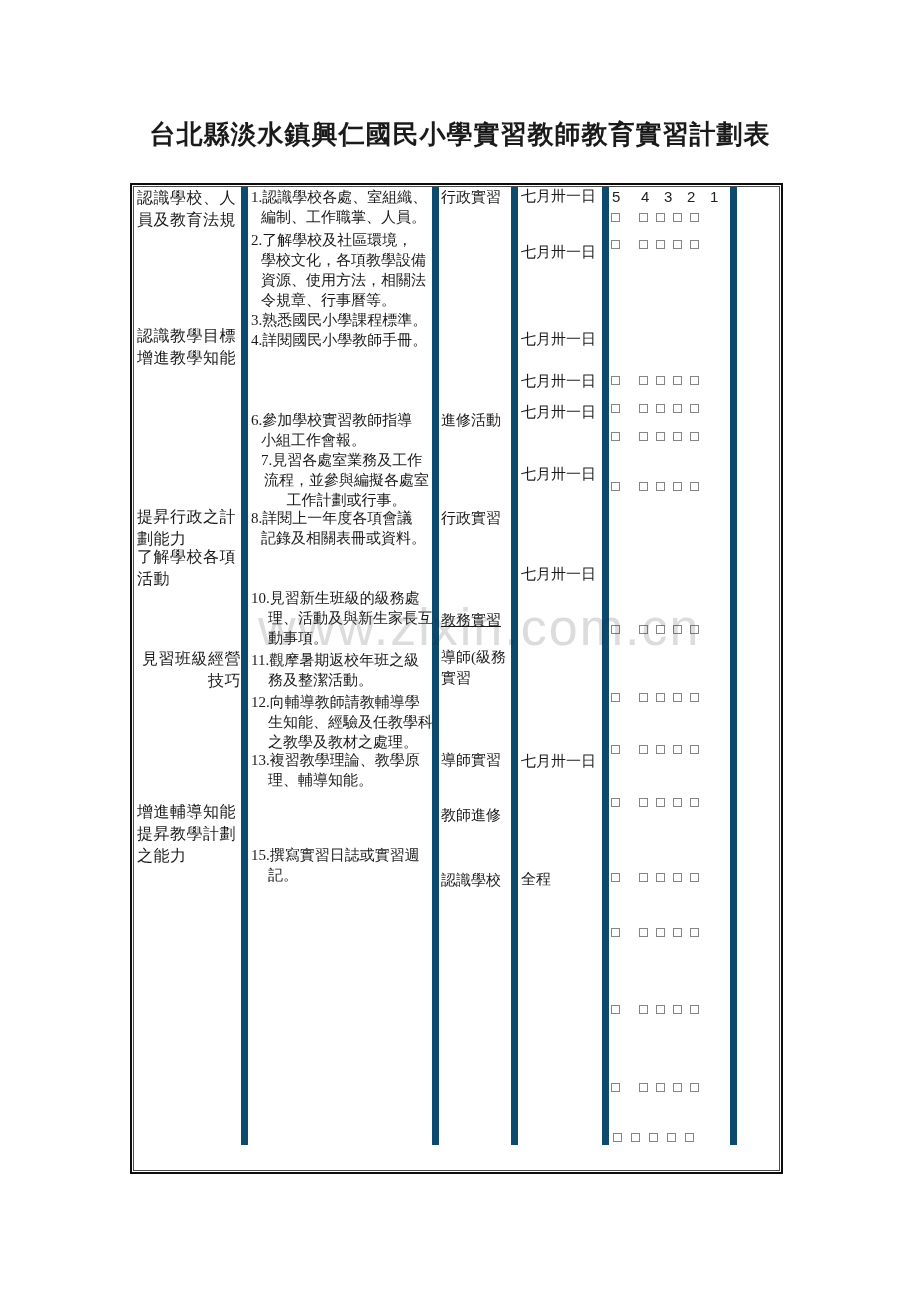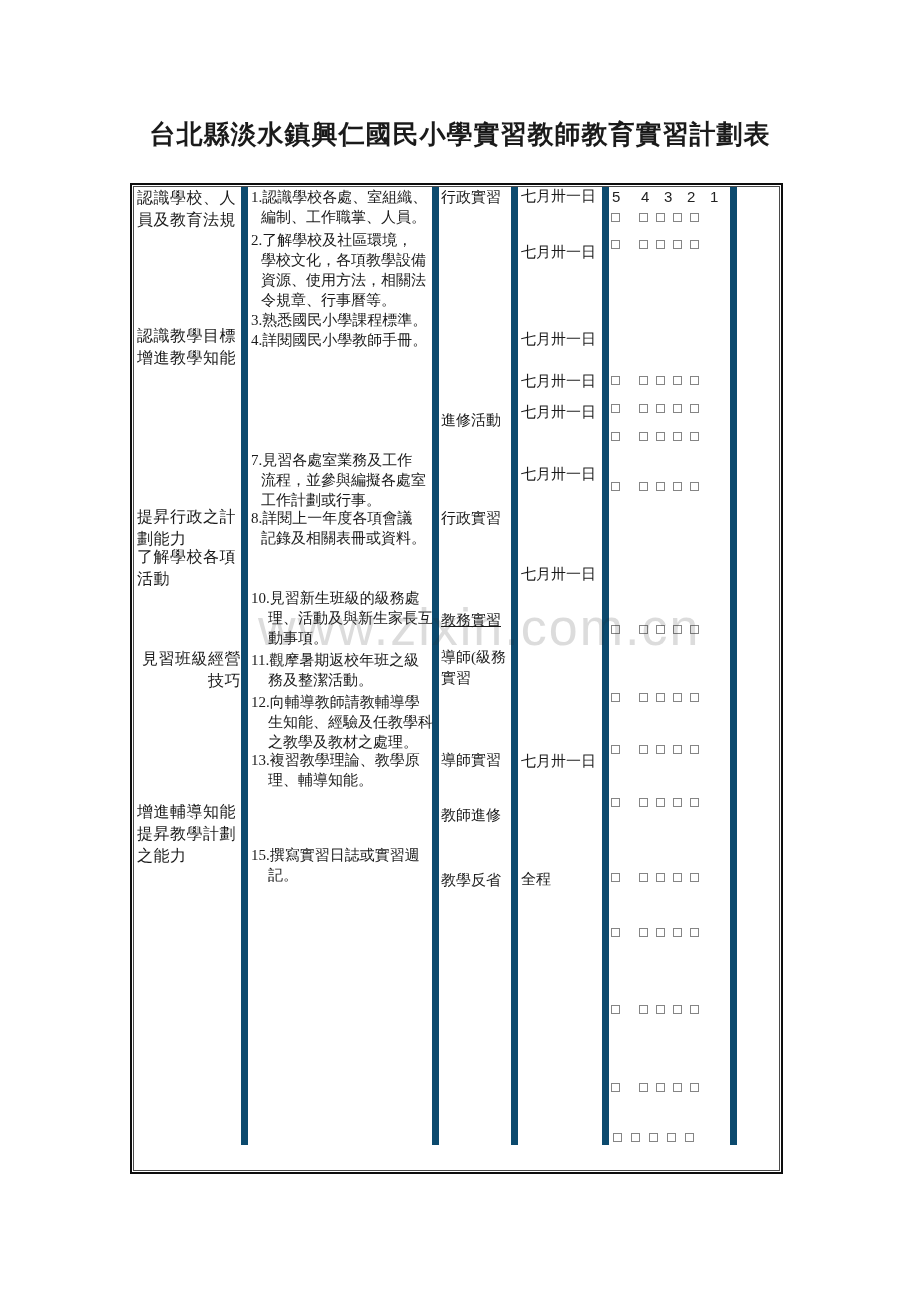--- a/index.html
+++ b/index.html
@@ -100,21 +100,25 @@
               <div class="cont" style="margin-left: 10px;">學校文化，各項教學設備</div>
               <div class="cont" style="margin-left: 10px;">資源、使用方法，相關法</div>
               <div class="cont" style="margin-left: 10px;">令規章、行事曆等。</div>
             </div>
             <div class="block activity" style="top: 123px;">
               <div>3.熟悉國民小學課程標準。</div>
             </div>
             <div class="block activity" style="top: 143px;">
               <div>4.詳閱國民小學教師手冊。</div>
             </div>
-            <div class="block activity" style="top: 263px;">
+            <div class="block activity" style="top: 223px;">
+              <div>6.參加學校實習教師指導</div>
+              <div class="cont" style="margin-left: 10px;">小組工作會報。</div>
+            </div>
+            <div class="block activity" style="top: 263px; text-align: center;">
               <div>7.見習各處室業務及工作</div>
               <div class="cont" style="margin-left: 10px;">流程，並參與編擬各處室</div>
               <div class="cont" style="margin-left: 10px;">工作計劃或行事。</div>
             </div>
             <div class="block activity" style="top: 321px;">
               <div>8.詳閱上一年度各項會議</div>
               <div class="cont" style="margin-left: 10px;">記錄及相關表冊或資料。</div>
             </div>
             <div class="block activity" style="top: 401px;">
               <div>10.見習新生班級的級務處</div>
@@ -156,21 +160,21 @@
               <div>導師(級務</div>
               <div>實習</div>
             </div>
             <div class="block category" style="top: 563px;">
               <div>導師實習</div>
             </div>
             <div class="block category" style="top: 618px;">
               <div>教師進修</div>
             </div>
             <div class="block category" style="top: 683px;">
-              <div>教學反省</div>
+              <div>認識學校</div>
             </div>
           </div>
         <div class="bcell w4">
             <div class="block deadline" style="top: 0px;">
               <div>七月卅一日</div>
             </div>
             <div class="block deadline" style="top: 56px;">
               <div>七月卅一日</div>
             </div>
             <div class="block deadline" style="top: 143px;">

